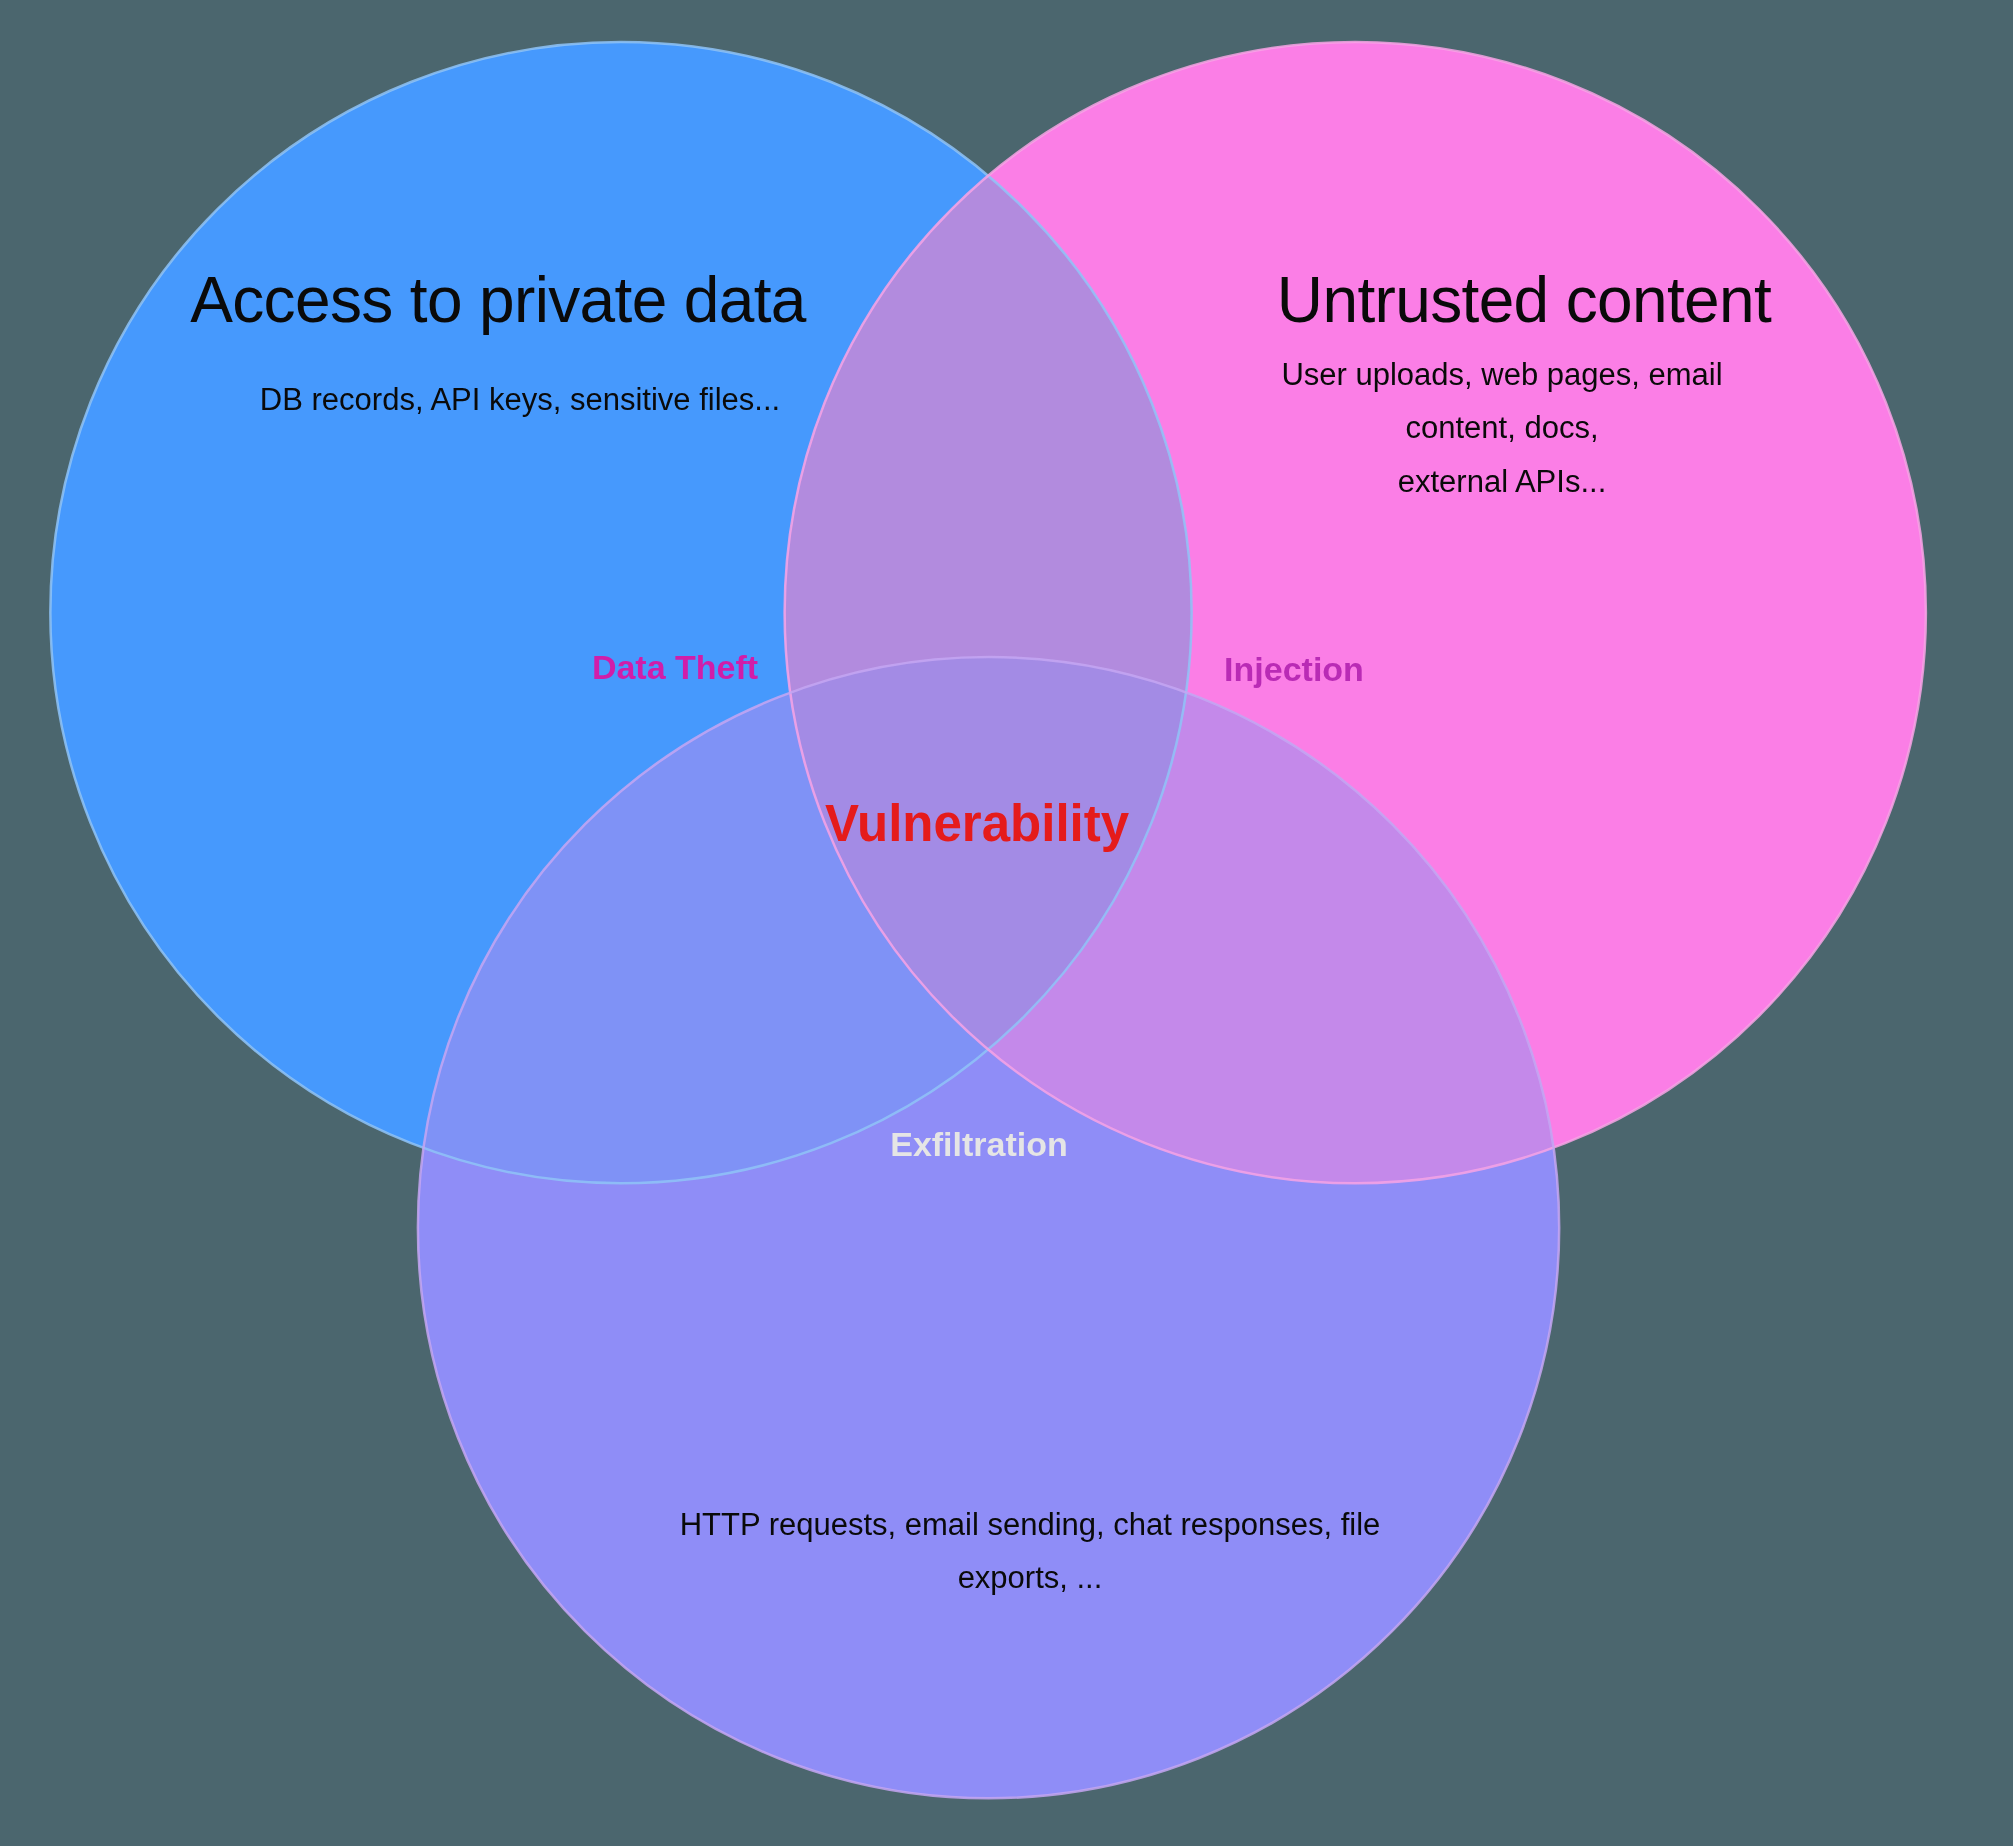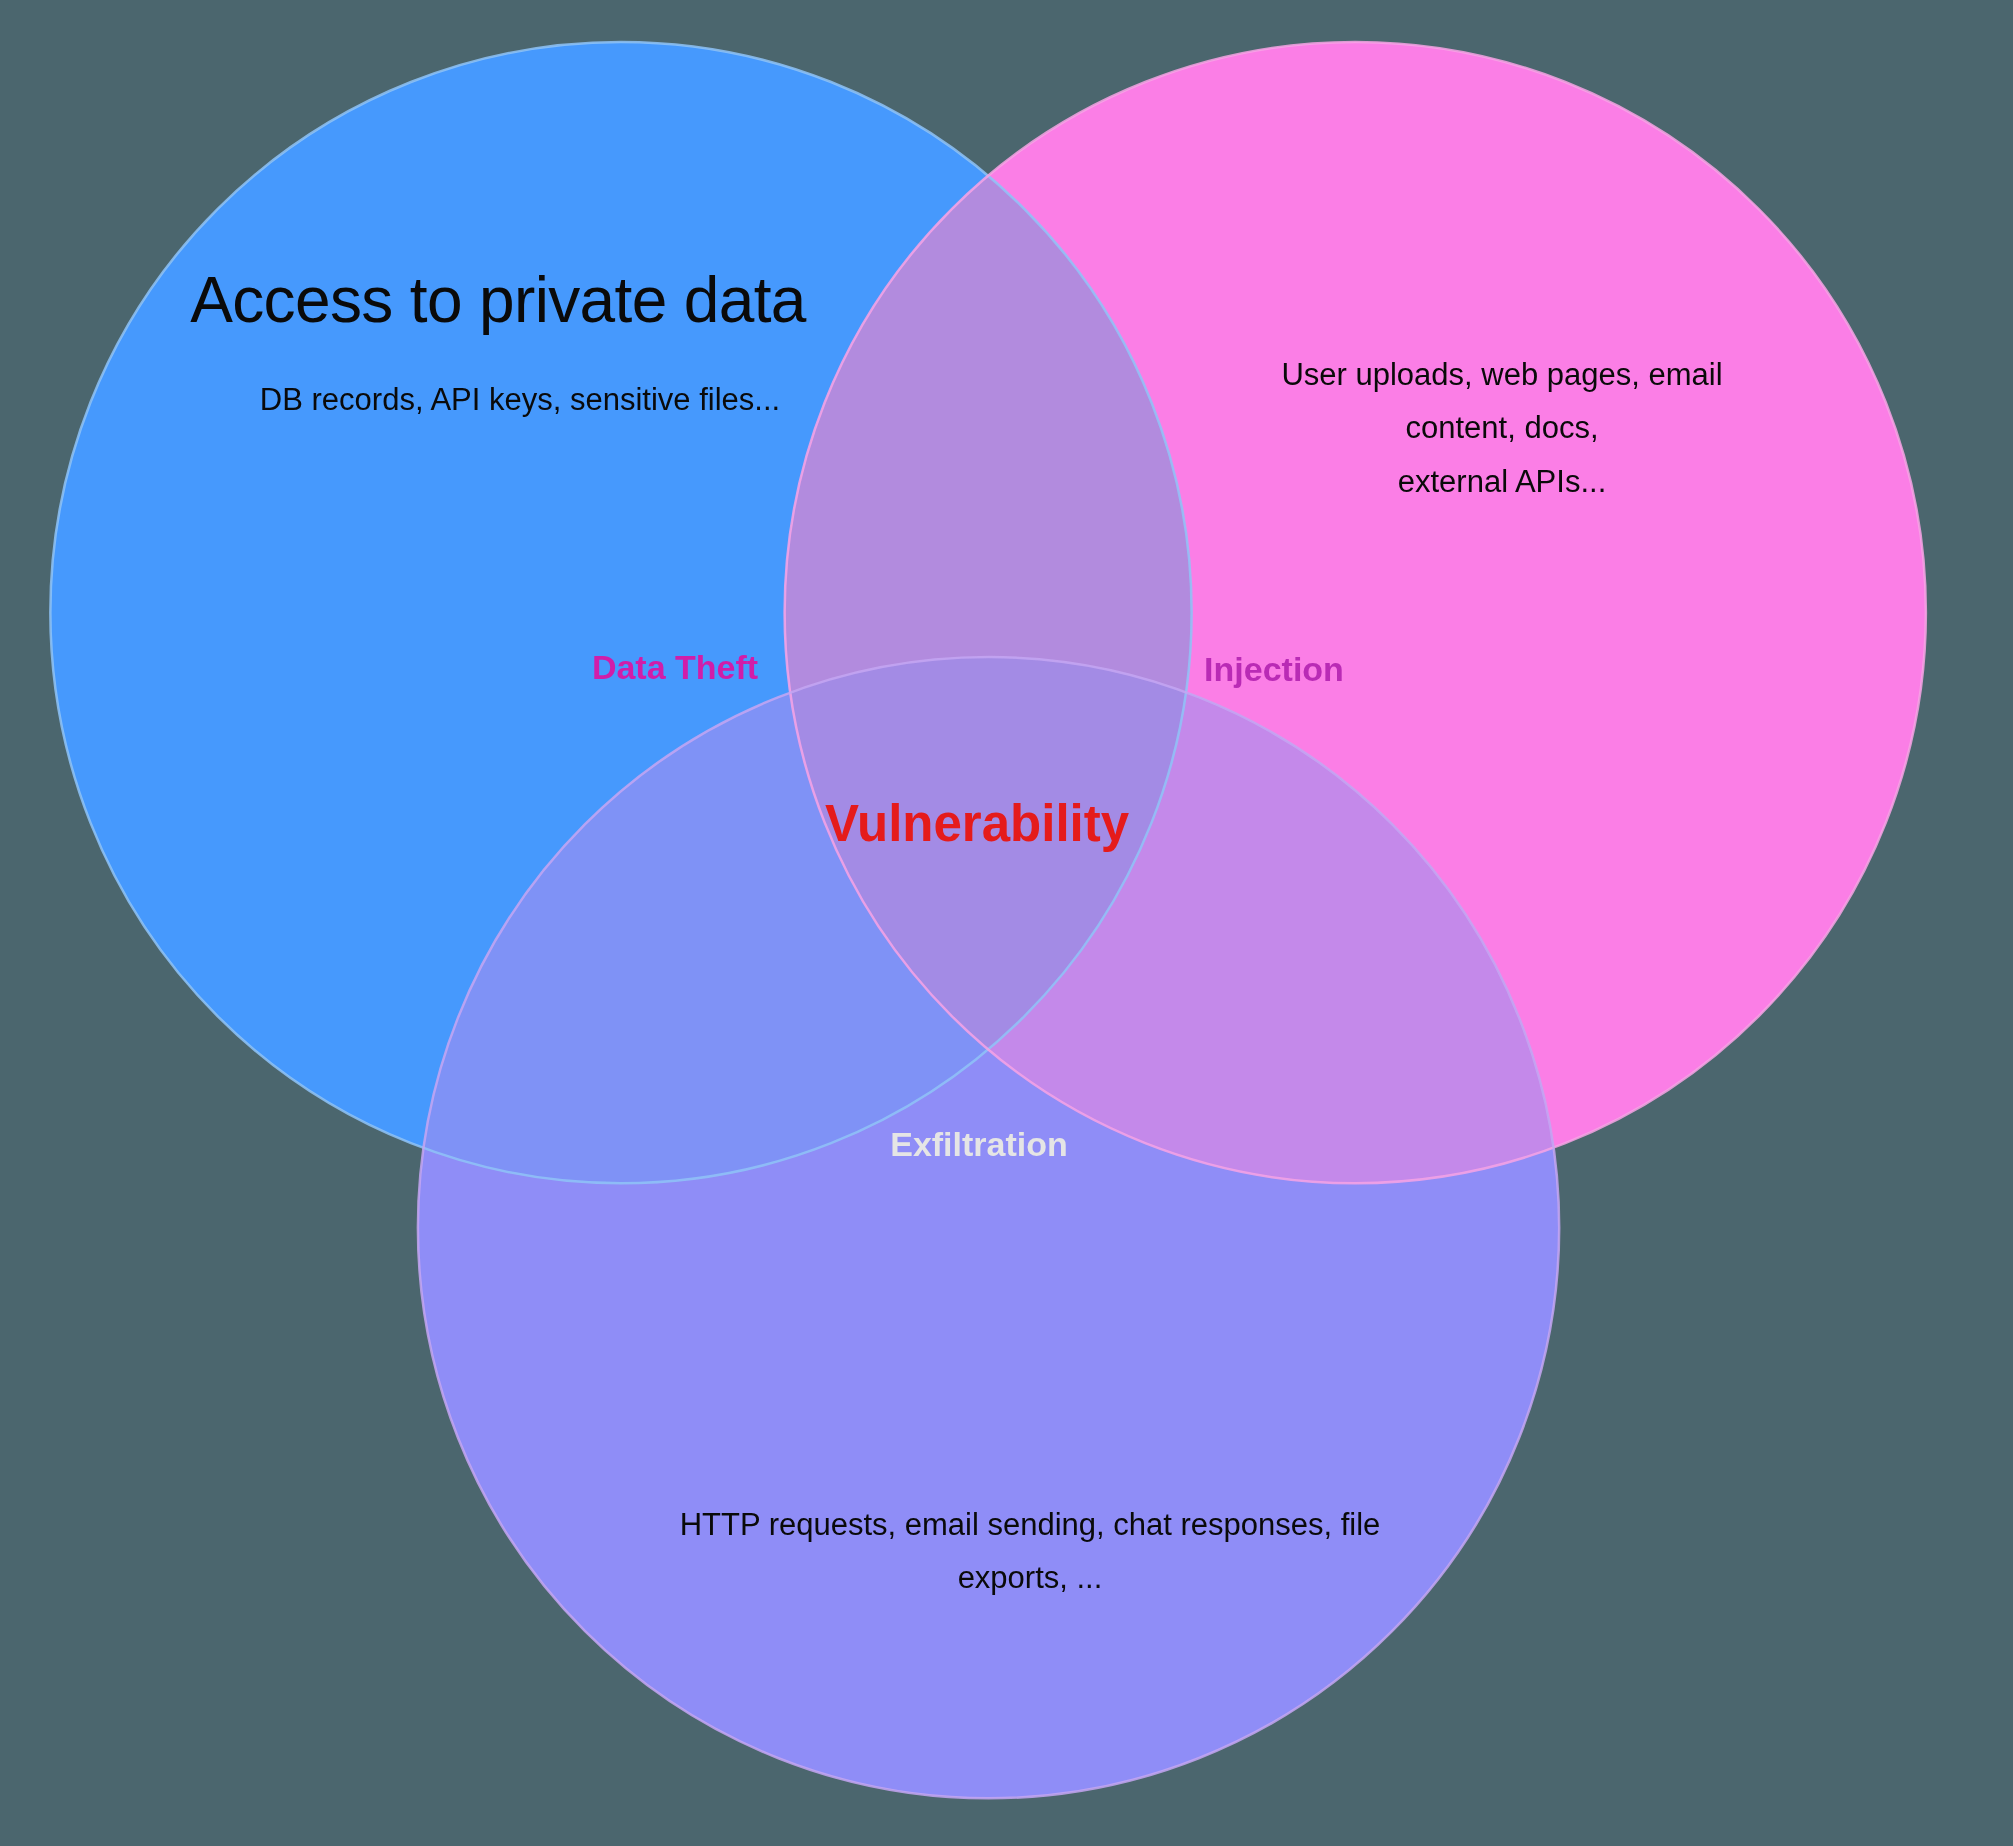--- a/index.html
+++ b/index.html
@@ -85,28 +85,29 @@
     </g>
 
     <circle cx="740" cy="730" r="680" fill="none" stroke-width="3" opacity="0.85" stroke="#8FC3F7"></circle>
     <circle cx="1615" cy="730" r="680" fill="none" stroke-width="3" opacity="0.85" stroke="#F7A3E5"></circle>
     <circle cx="1178" cy="1463" r="680" fill="none" stroke-width="3" opacity="0.85" stroke="#C4A6F2"></circle>
   </svg>
 
   <div class="txt circle-title" id="title-private">Access to private data</div>
   <div class="txt circle-sub" id="sub-private">DB records, API keys, sensitive files...</div>
 
+  <div class="txt circle-title" id="title-untrusted">Untrusted content</div>
   <div class="txt circle-sub" id="sub-untrusted">User uploads, web pages, email content, docs,
 external APIs...</div>
 
   <div class="txt circle-sub" id="sub-external">HTTP requests, email sending, chat responses, file
 exports, ...</div>
 
   <div class="txt overlap-label" id="label-data-theft" style="color: rgb(209, 29, 169);">Data Theft</div>
 
-  <div class="txt overlap-label" id="label-injection" style="color: rgb(185, 43, 181);">Injection</div>
+  <div class="txt overlap-label" id="label-injection" style="color: rgb(185, 43, 181); margin-left: 20px;">Injection</div>
 
   <div class="txt overlap-label" id="label-exfiltration" style="color: #e5e5e5;">Exfiltration</div>
 
   <div class="txt center-label" id="label-vulnerability" style="color: rgb(229, 27, 27);">Vulnerability</div>
 
 </div>
 
 
 </body></html>

